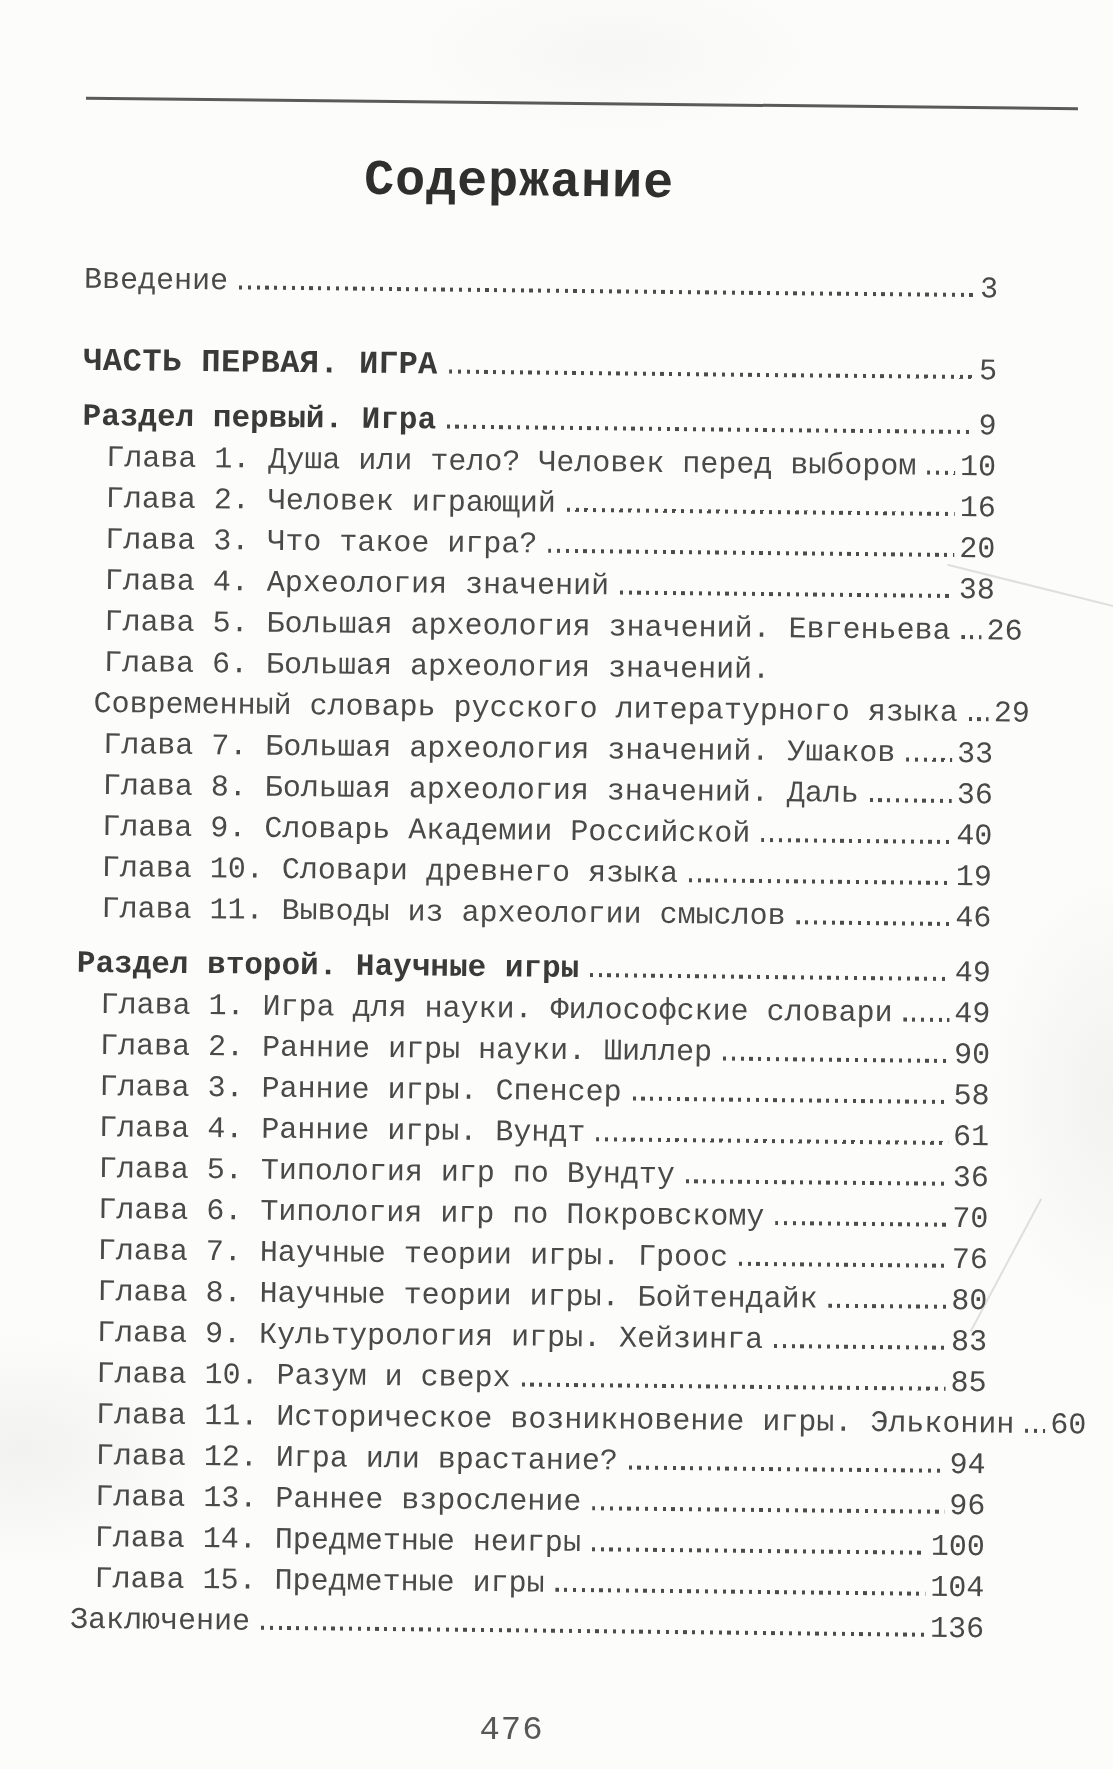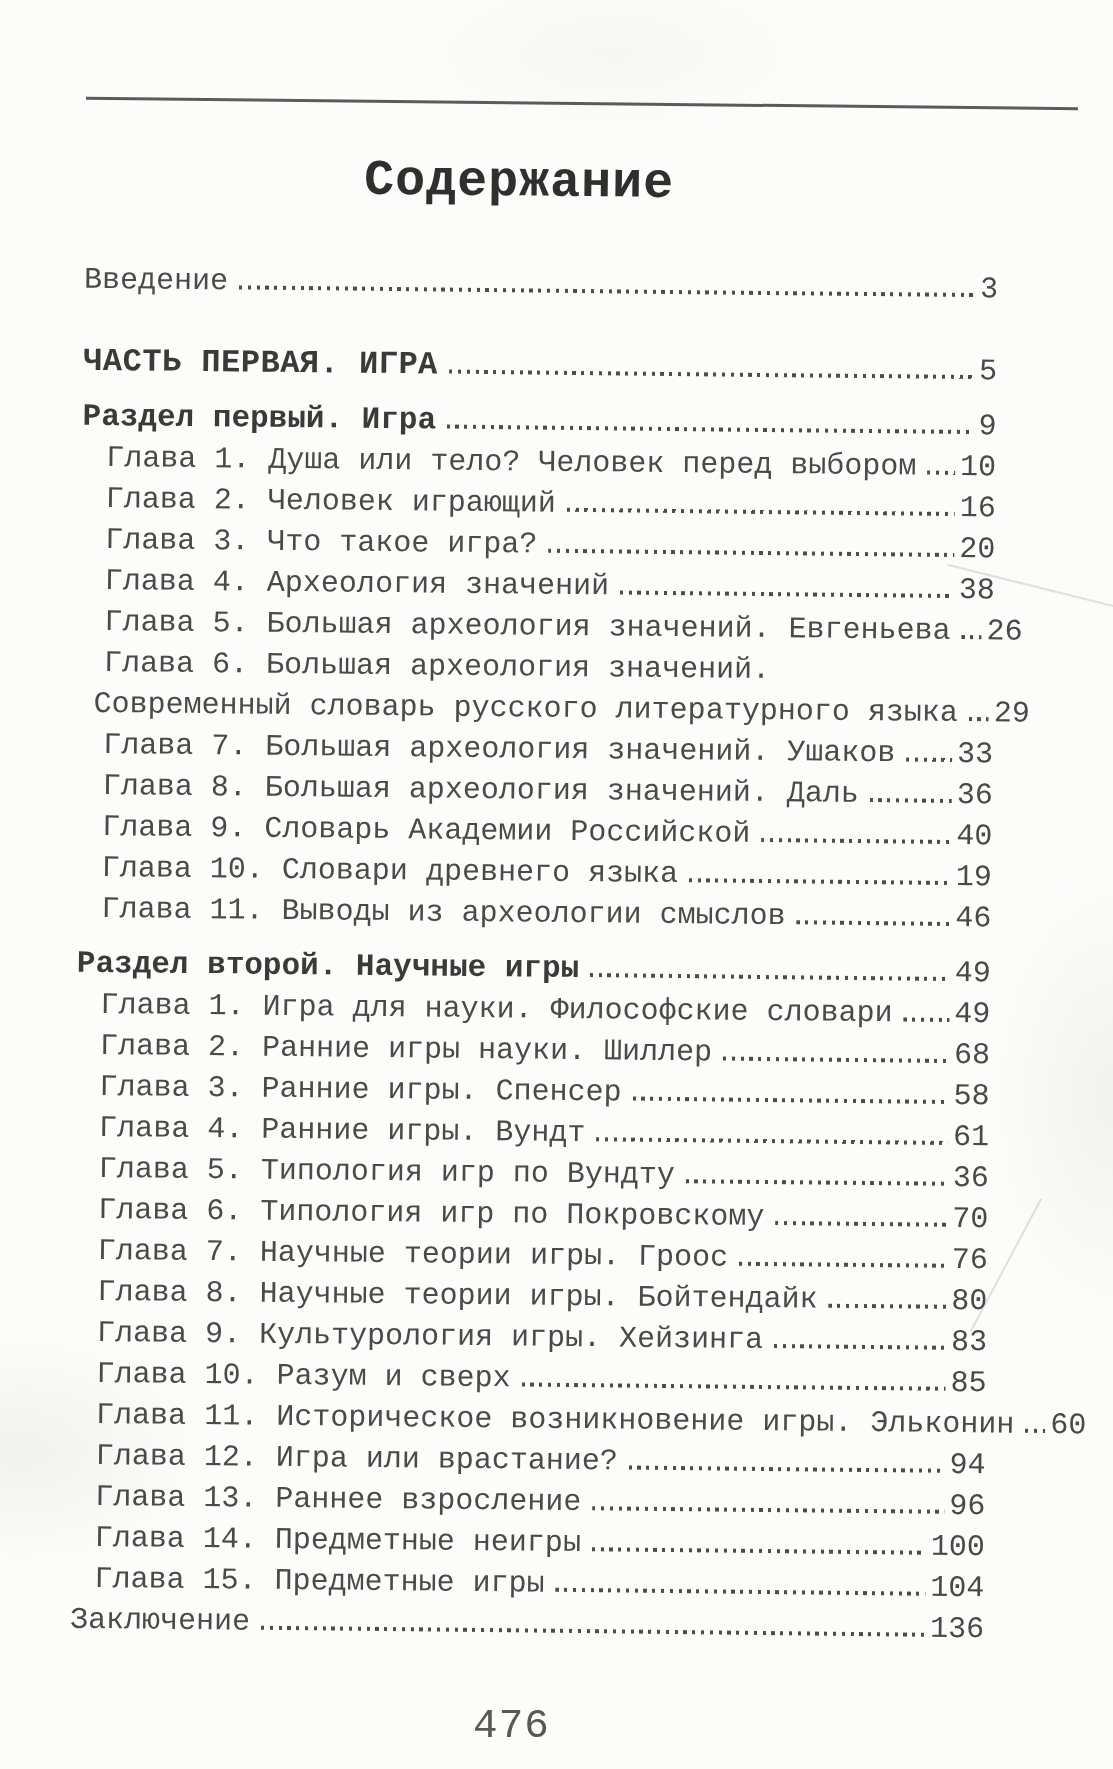--- a/index.html
+++ b/index.html
@@ -86,21 +86,21 @@
     color: #49494 7;
     color: #494947;
     font-size: 30px;
   }
   .footer-num {
     position: absolute;
     left: 0;
     right: 90px;
     bottom: 20px;
     text-align: center;
-    font-size: 41px;
+    font-size: 34px;
     color: #585856;
     letter-spacing: 1px;
   }
   .scratch {
     position: absolute;
     background: rgba(125,125,120,0.22);
     pointer-events: none;
   }
   .scratch.s1 {
     left: 945px; top: 585px;
@@ -200,21 +200,21 @@
           <span class="pagenum">49</span>
         </div>
         <div class="row chapter">
           <span class="label">Глава 1. Игра для науки. Философские словари</span>
           <span class="leader"></span>
           <span class="pagenum">49</span>
         </div>
         <div class="row chapter">
           <span class="label">Глава 2. Ранние игры науки. Шиллер</span>
           <span class="leader"></span>
-          <span class="pagenum">68</span>
+          <span class="pagenum">90</span>
         </div>
         <div class="row chapter">
           <span class="label">Глава 3. Ранние игры. Спенсер</span>
           <span class="leader"></span>
           <span class="pagenum">58</span>
         </div>
         <div class="row chapter">
           <span class="label">Глава 4. Ранние игры. Вундт</span>
           <span class="leader"></span>
           <span class="pagenum">61</span>

